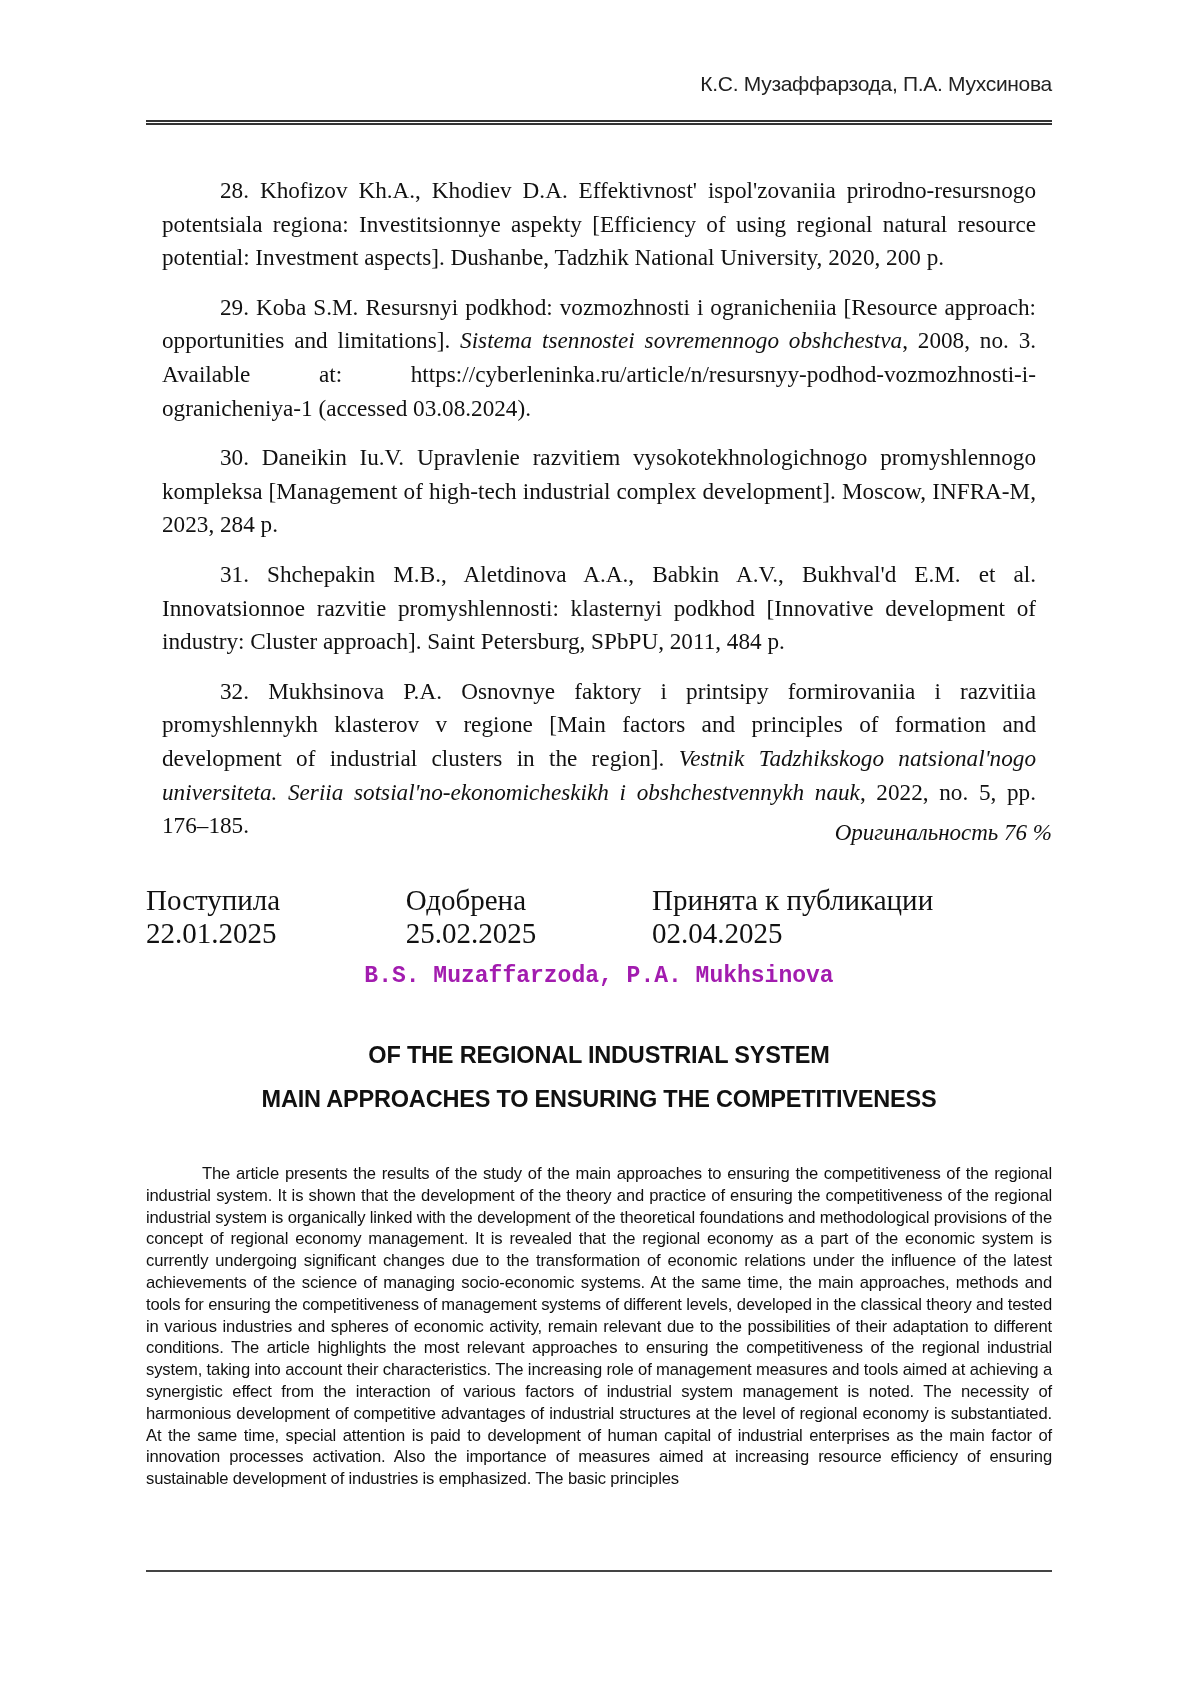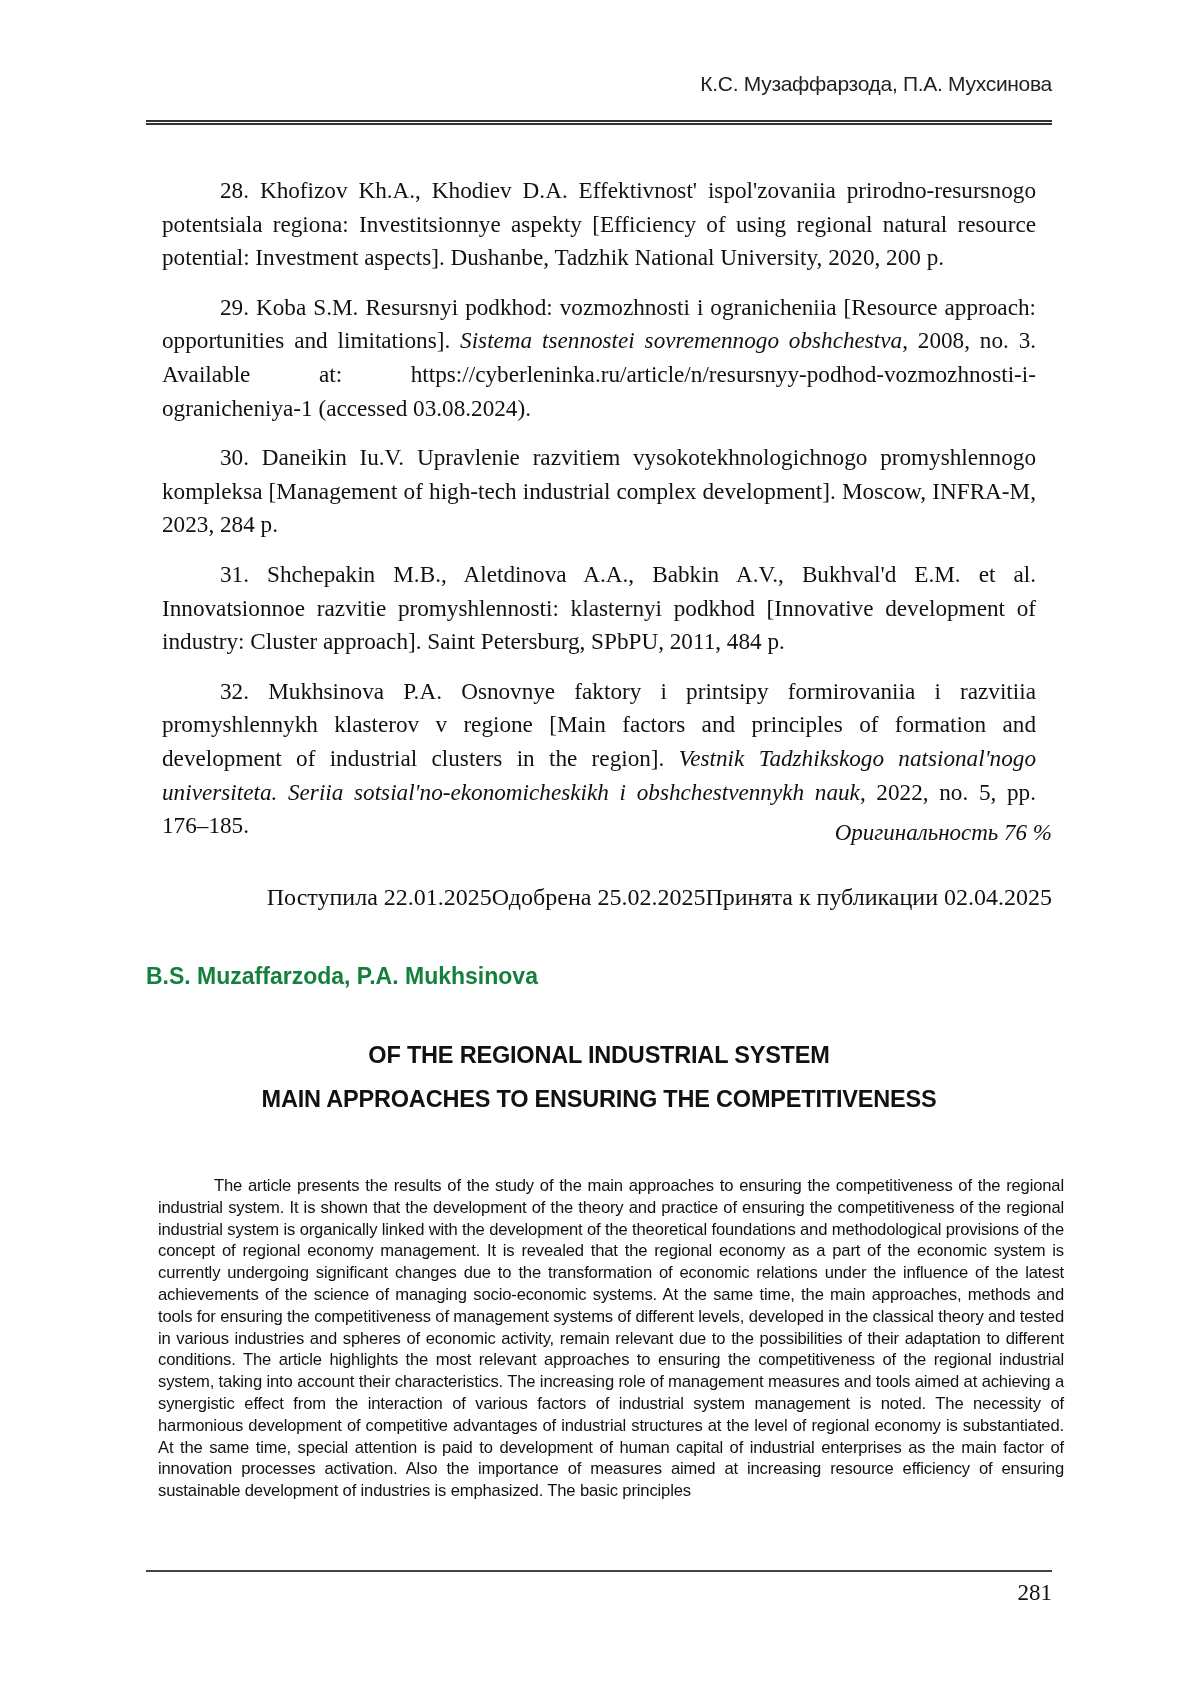--- a/index.html
+++ b/index.html
@@ -71,33 +71,34 @@
       color: #111;
     }
     .dates {
       position: absolute;
       left: 146px;
       width: 906px;
       top: 884px;
       display: flex;
       justify-content: flex-end;
       font-family: "Liberation Serif", serif;
-      font-size: 24px;
+      font-size: 29px;
       color: #111;
       align-items: flex-end;
     }
     .authors-en {
       position: absolute;
       left: 146px;
       width: 906px;
       top: 963px;
-      font-family: Liberation Sans, sans-serif;
+      text-align: center;
+      font-family: Liberation Mono, monospace;
       font-weight: bold;
       font-size: 23px;
-      color: #15803d;
+      color: #a21caf;
     }
     .title-en {
       position: absolute;
       left: 146px;
       width: 906px;
       top: 1033px;
       text-align: center;
       font-family: "Liberation Sans", sans-serif;
       font-weight: bold;
       font-size: 23.5px;
@@ -110,21 +111,21 @@
       left: 146px;
       width: 906px;
       top: 1163px;
       font-family: "Liberation Sans", sans-serif;
       font-size: 16.6px;
       line-height: 21.8px;
       text-align: justify;
       text-indent: 56px;
       color: #111;
       letter-spacing: -0.15px;
-      margin: 12px;
+      margin: 0;
     }
     .foot-rule {
       position: absolute;
       left: 146px;
       width: 906px;
       top: 1570px;
       border-top: 2px solid #444;
     }
     .page-number {
       position: absolute;
@@ -164,15 +165,14 @@
   <div class="authors-en">B.S. Muzaffarzoda, P.A. Mukhsinova</div>
 
   <div class="title-en">
     <div>OF THE REGIONAL INDUSTRIAL SYSTEM</div>
     <div>MAIN APPROACHES TO ENSURING THE COMPETITIVENESS</div>
   </div>
 
   <p class="abstract">The article presents the results of the study of the main approaches to ensuring the competitiveness of the regional industrial system. It is shown that the development of the theory and practice of ensuring the competitiveness of the regional industrial system is organically linked with the development of the theoretical foundations and methodological provisions of the concept of regional economy management. It is revealed that the regional economy as a part of the economic system is currently undergoing significant changes due to the transformation of economic relations under the influence of the latest achievements of the science of managing socio-economic systems. At the same time, the main approaches, methods and tools for ensuring the competitiveness of management systems of different levels, developed in the classical theory and tested in various industries and spheres of economic activity, remain relevant due to the possibilities of their adaptation to different conditions. The article highlights the most relevant approaches to ensuring the competitiveness of the regional industrial system, taking into account their characteristics. The increasing role of management measures and tools aimed at achieving a synergistic effect from the interaction of various factors of industrial system management is noted. The necessity of harmonious development of competitive advantages of industrial structures at the level of regional economy is substantiated. At the same time, special attention is paid to development of human capital of industrial enterprises as the main factor of innovation processes activation. Also the importance of measures aimed at increasing resource efficiency of ensuring sustainable development of industries is emphasized. The basic principles</p>
 
   <div class="foot-rule"></div>
-  <div class="page-number">281</div>
 
 </div>
 
 </body></html>

